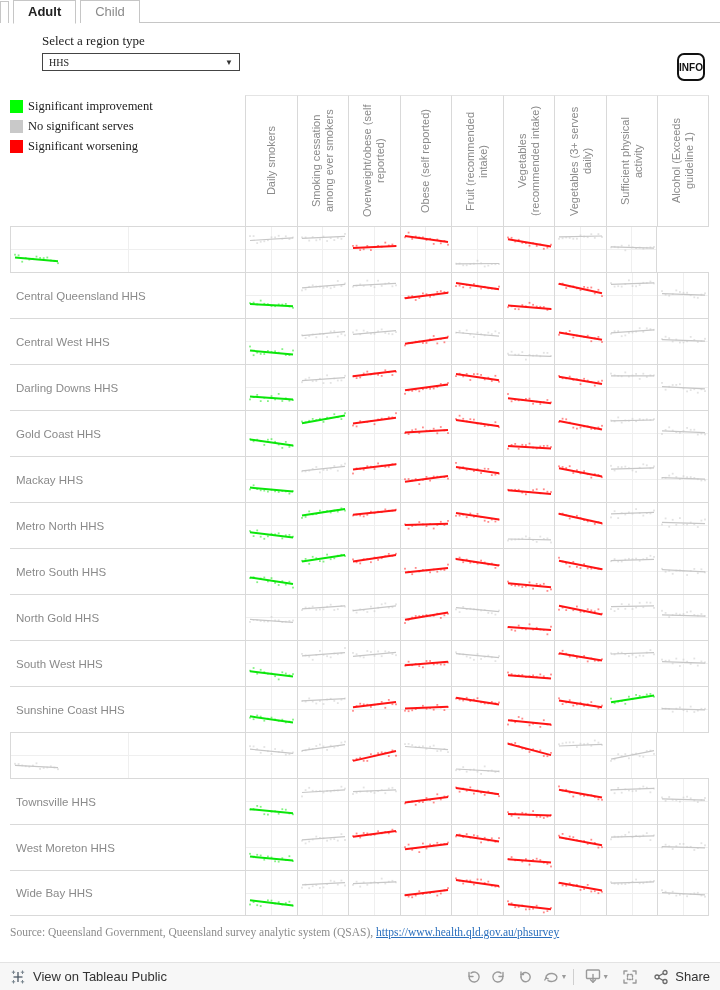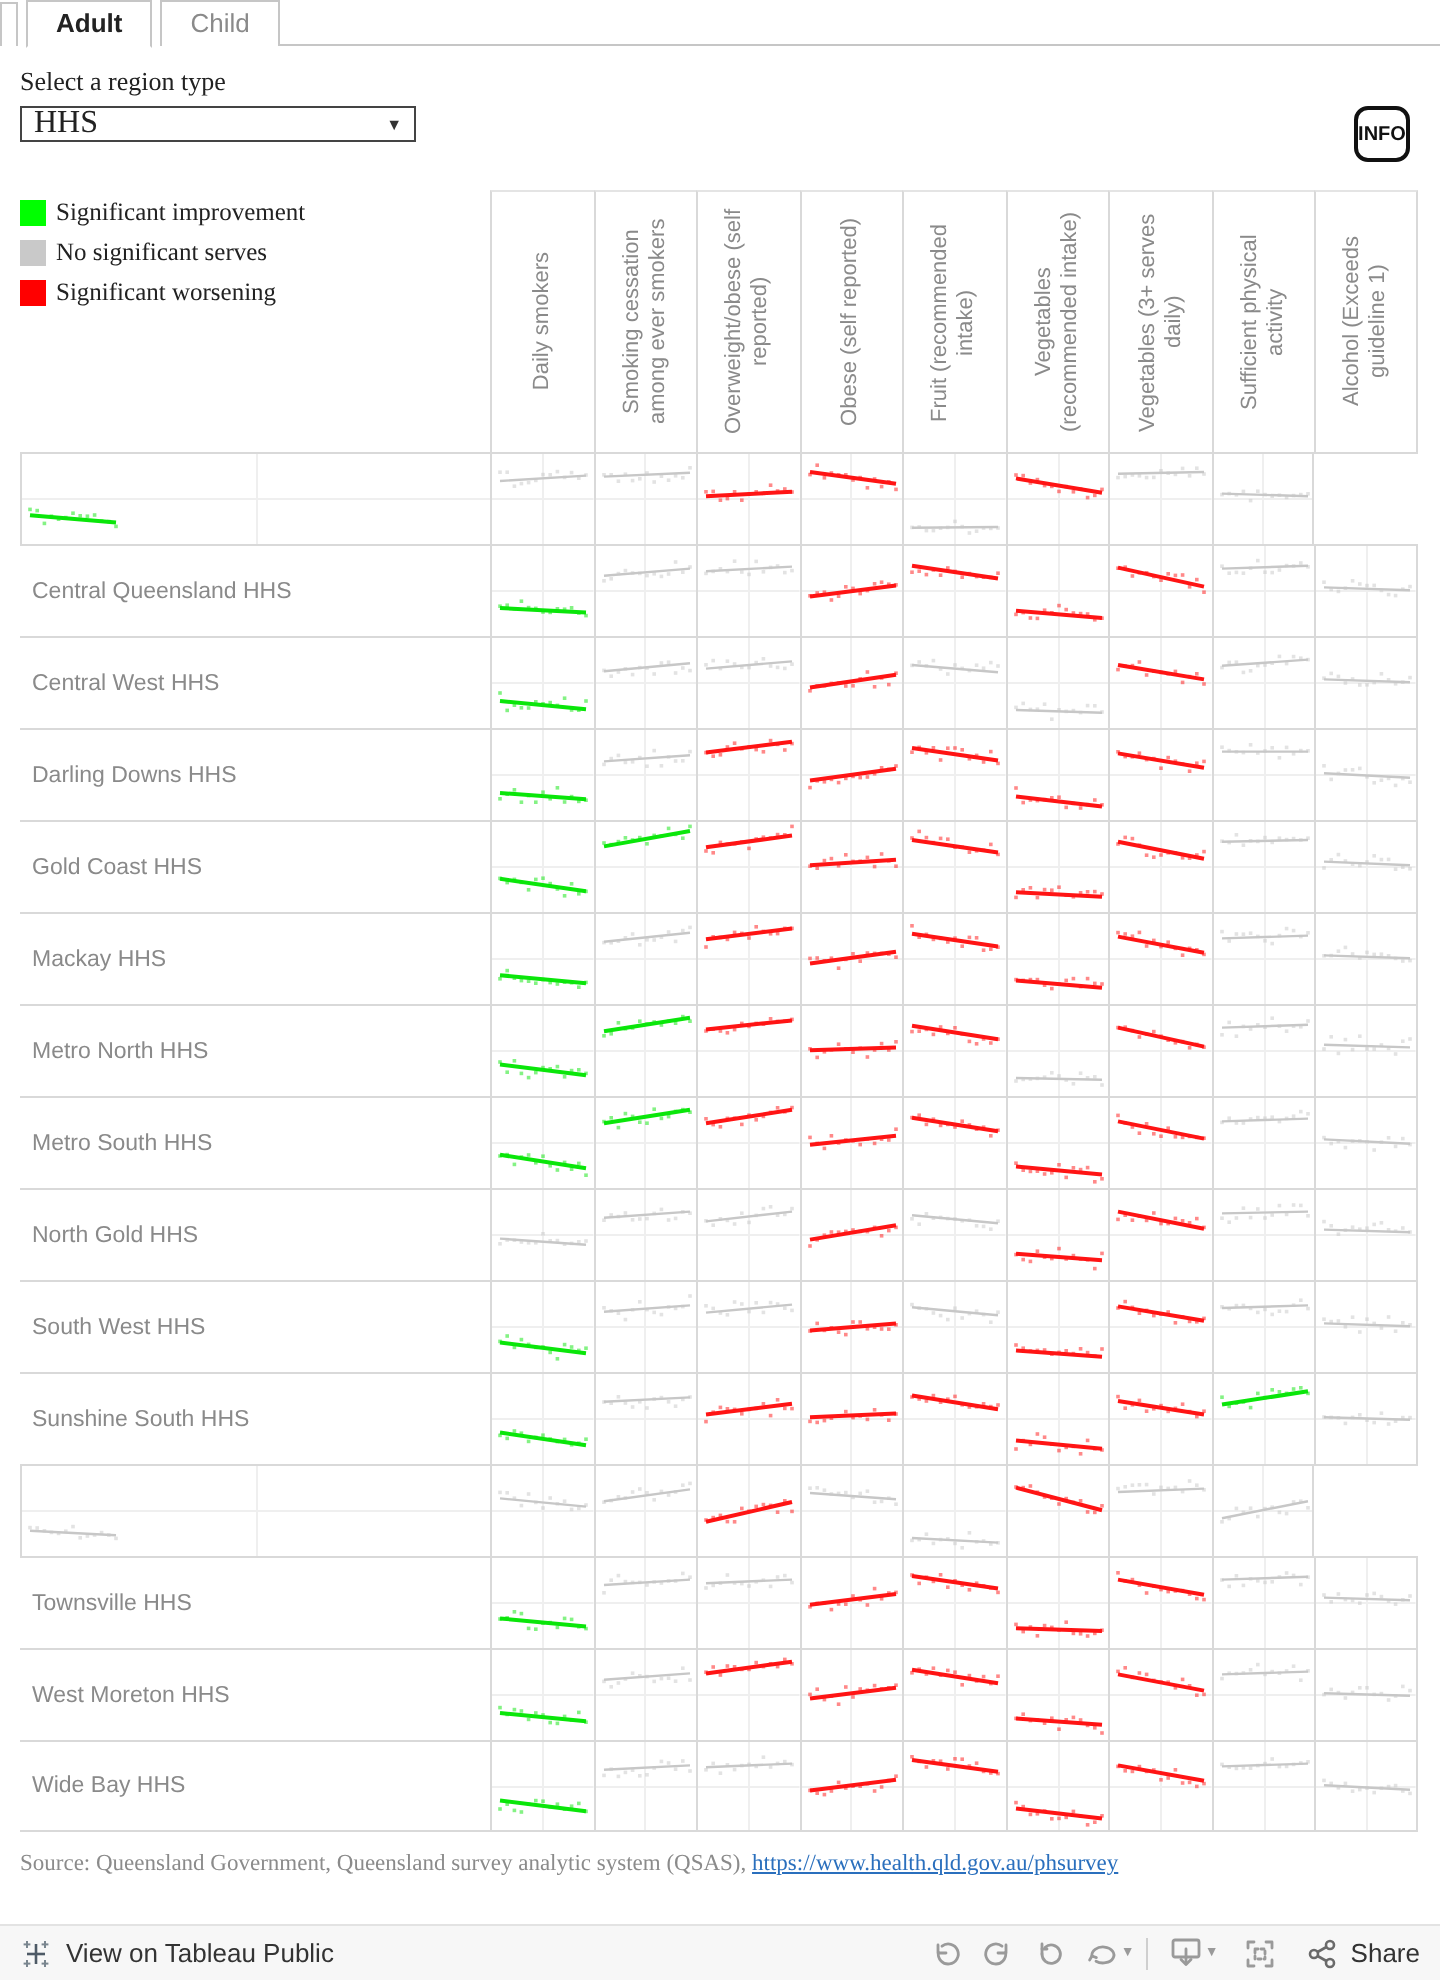--- a/index.html
+++ b/index.html
@@ -11,25 +11,25 @@
   .tabbar { display:flex; align-items:flex-end; height:23px; }
   .tab-sliver { width:9px; height:22px; border:1px solid #c6c6c6; border-bottom:none; }
   .tab { padding:3px 14px 4px 14px; font-size:13px; border:1px solid #c6c6c6; border-bottom:none;
          margin-left:4px; cursor:pointer; background:#fff; }
   .tab.active { color:#222; font-weight:bold; position:relative; z-index:2; }
   .tab.inactive { color:#8a8a8a; }
   .tabbar-fill { flex:1; height:22px; border-bottom:1px solid #c6c6c6; }
   .tab.active { border-bottom:1px solid #fff; margin-bottom:-1px; }
 
   
-  .controls { position:relative; height:72px; padding:10px 0 0 10px; }
+  .controls { position:relative; height:72px; padding:10px 0 0 10px;margin-left:32px; }
   .region-label { font-family:"Liberation Serif", serif; font-size:13px; color:#222; margin-bottom:4px; }
   .dropdown { width:198px; height:18px; border:1px solid #444; background:#fff; display:flex;
               align-items:center; justify-content:space-between; padding:0 6px; cursor:pointer; }
-  .dropdown .val { font-family:"Liberation Serif", serif; font-size:16px; color:#222; }
+  .dropdown .val { font-family:"Liberation Serif", serif; font-size:10px; color:#222; }
   .dropdown .caret { font-size:8px; color:#333; }
   .info-btn { position:absolute; right:15px; top:30px; width:28px; height:28px; border:2px solid #111;
               border-radius:7px; background:#fff; display:flex; align-items:center; justify-content:center;
               font-size:10px; font-weight:bold; color:#111; cursor:pointer;text-align:right; }
 
   
   .viz { margin-left:10px; width:699px; }
   .hdr-row { display:grid; grid-template-columns:235px repeat(9, 51.55px); height:131px; }
   .legend { padding-top:5px; }
   .legend-item { display:flex; align-items:flex-start; margin-bottom:7px; cursor:pointer; }
@@ -1778,21 +1778,21 @@
               <rect x="31.8" y="22.1" width="1.8" height="1.8" fill="#c7c7c7" opacity="0.5"></rect>
               <rect x="35.4" y="16.6" width="1.8" height="1.8" fill="#c7c7c7" opacity="0.5"></rect>
               <rect x="38.9" y="23.7" width="1.8" height="1.8" fill="#c7c7c7" opacity="0.5"></rect>
               <rect x="42.5" y="19.5" width="1.8" height="1.8" fill="#c7c7c7" opacity="0.5"></rect>
               <rect x="46.1" y="20.5" width="1.8" height="1.8" fill="#c7c7c7" opacity="0.5"></rect>
               <line x1="4" y1="20.7" x2="47" y2="22.1" stroke="#c7c7c7" stroke-width="1.2"></line>
             </svg>
           </div>
         </div>
         <div class="data-row">
-          <div class="row-label">Sunshine South HHS</div>
+          <div class="row-label">Sunshine Coast HHS</div>
           <div class="cell">
             <svg width="51" height="45" viewBox="0 0 51 45">
               <rect x="3.1" y="29.8" width="1.8" height="1.8" fill="#0ae60a" opacity="0.5"></rect>
               <rect x="6.7" y="31.3" width="1.8" height="1.8" fill="#0ae60a" opacity="0.5"></rect>
               <rect x="10.3" y="27.6" width="1.8" height="1.8" fill="#0ae60a" opacity="0.5"></rect>
               <rect x="13.8" y="28.7" width="1.8" height="1.8" fill="#0ae60a" opacity="0.5"></rect>
               <rect x="17.4" y="32.8" width="1.8" height="1.8" fill="#0ae60a" opacity="0.5"></rect>
               <rect x="21.0" y="30.8" width="1.8" height="1.8" fill="#0ae60a" opacity="0.5"></rect>
               <rect x="24.6" y="29.7" width="1.8" height="1.8" fill="#0ae60a" opacity="0.5"></rect>
               <rect x="28.2" y="31.6" width="1.8" height="1.8" fill="#0ae60a" opacity="0.5"></rect>

